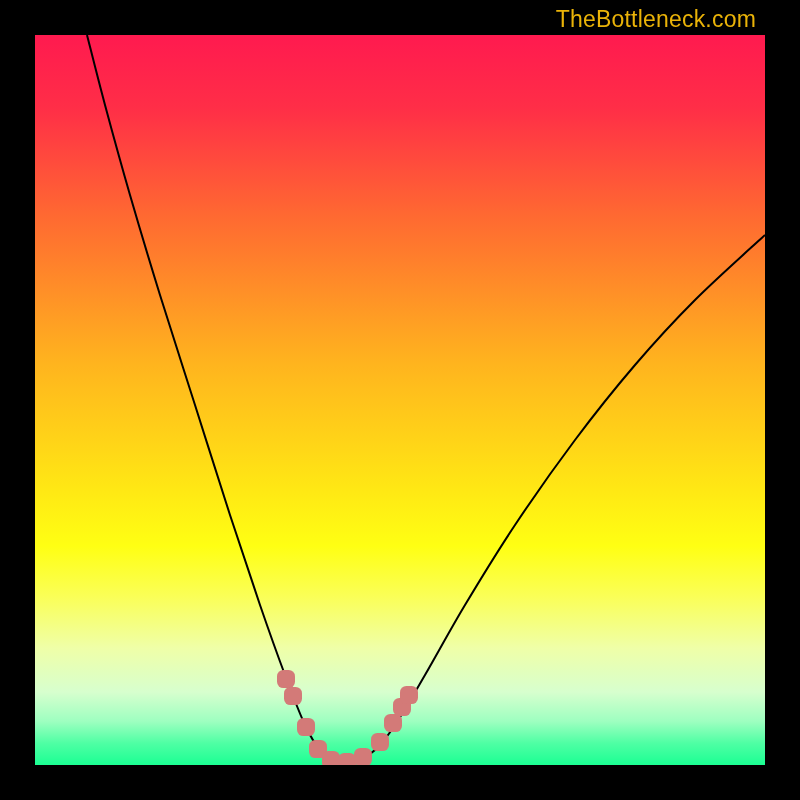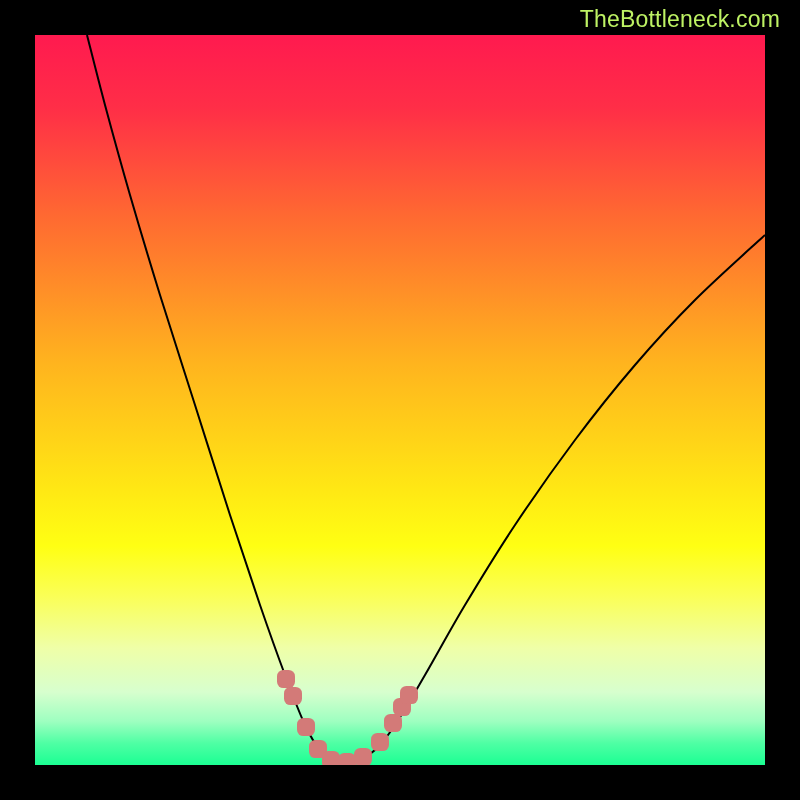--- a/index.html
+++ b/index.html
@@ -29,22 +29,22 @@
     position: absolute;
     inset: 0;
   }
   .curve-layer {
     position: absolute;
     inset: 0;
   }
   .watermark {
     position: absolute;
     top: 6px;
-    right: 20px;
-    color: #bef264;
+    right: 44px;
+    color: #eab308;
     font-size: 23px;
     font-weight: 500;
     letter-spacing: 0.2px;
   }
 </style>
 </head>
 <body>
 
 <div class="frame">
 

